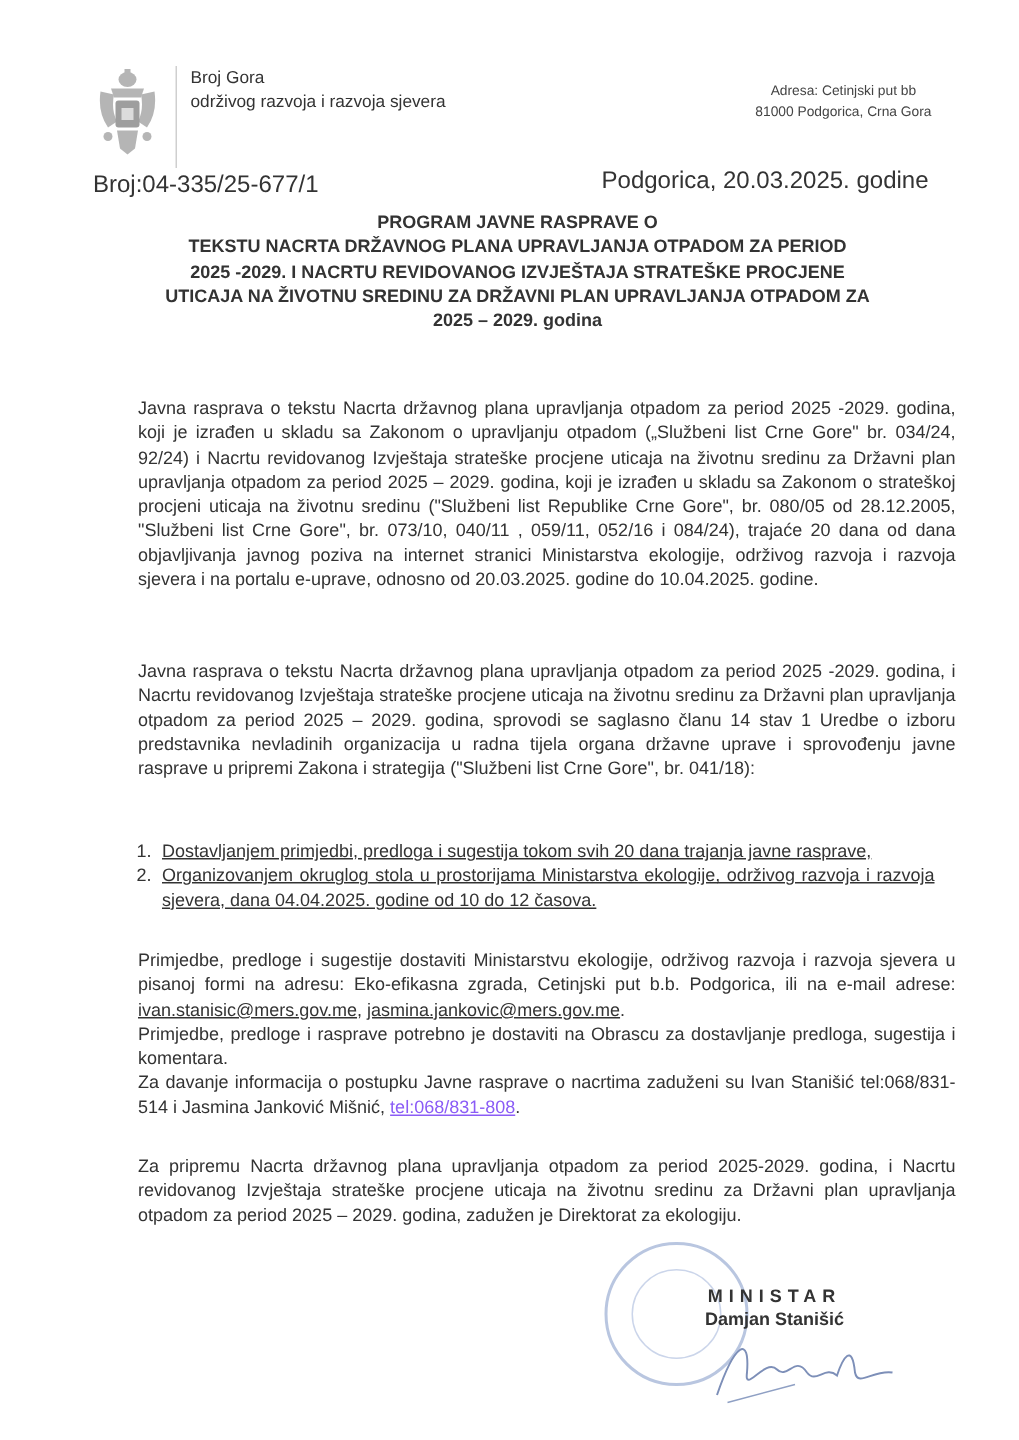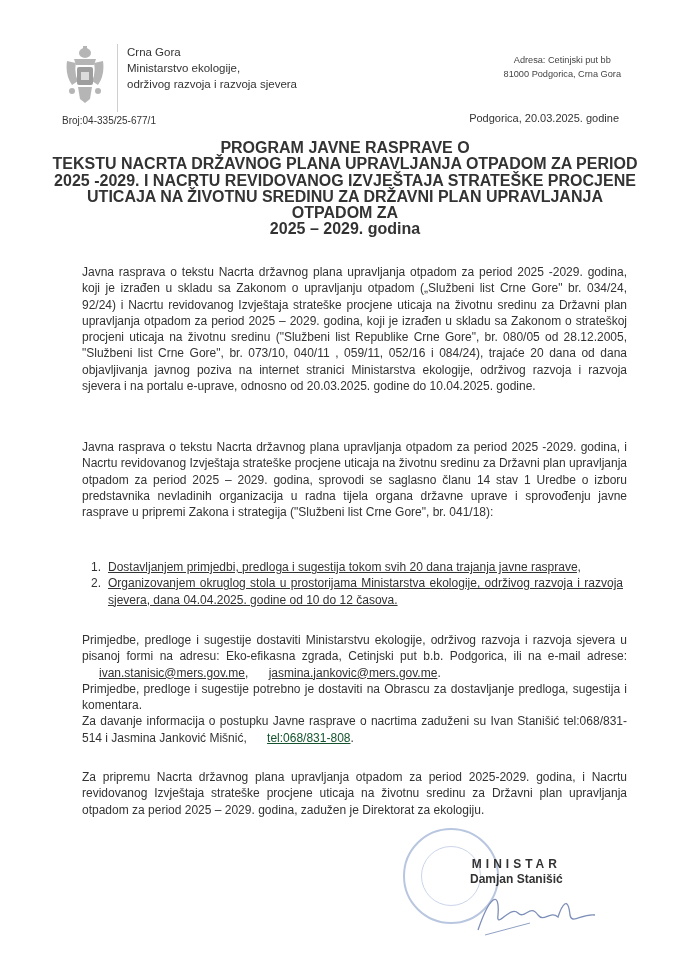--- a/index.html
+++ b/index.html
@@ -5,39 +5,39 @@
   html, body { margin: 0; padding: 0; }
   body {
     width: 679px; height: 960px; background: #ffffff; position: relative; overflow: hidden;
     font-family: "Liberation Sans", sans-serif; color: #2a2a2a;
   }
   .abs { position: absolute; }
   .crest { left: 62px; top: 45px; width: 46px; height: 60px; }
   .vline { left: 117px; top: 44px; width: 1px; height: 68px; background: #cfcfcf; }
   .org { left: 127px; top: 44px; font-size: 11.5px; line-height: 16px; color: #333; }
   .addr { right: 58px; top: 53px; text-align: center; font-size: 9.2px; line-height: 14px; color: #444; }
-  .broj { left: 62px; top: 115px; font-size: 10px; color: #333; }
-  .place-date { right: 60px; top: 112px; font-size: 11px; color: #333; }
+  .broj { left: 62px; top: 115px; font-size: 16px; color: #333; }
+  .place-date { right: 60px; top: 112px; font-size: 16px; color: #333; }
   .title {
     left: 50px; width: 590px; top: 140px; text-align: center; font-weight: bold;
-    font-size: 16px; line-height: 16.3px; color: #333;
+    font-size: 12px; line-height: 16.3px; color: #333;
   }
   .body {
-    left: 82px; width: 545px; font-size: 12px; line-height: 16.3px; color: #333; text-align: justify;
+    left: 92px; width: 545px; font-size: 12px; line-height: 16.3px; color: #333; text-align: justify;
   }
   .p1 { top: 264px; }
   .p2 { top: 439px; }
   .list { top: 559px; left: 78px; width: 545px; font-size: 12px; line-height: 16.3px; color: #333; }
   .li { display: flex; text-align: justify; }
   .li .num { width: 30px; flex: 0 0 30px; text-align: right; padding-right: 7px; box-sizing: border-box; padding-left: 12px; }
   .li .txt { flex: 1; text-decoration: underline; }
   .p3 { top: 632px; }
   .p4 { top: 769px; }
-  .link { color: #333; text-decoration: underline; margin-left: 17px; }
-  .link.faint { color: #14532d; text-decoration: underline; }
+  .link { color: #333; text-decoration: underline; }
+  .link.faint { color: #8b5cf6; text-decoration: underline; }
   .stamp {
     left: 403px; top: 828px; width: 96px; height: 96px; border-radius: 50%;
     border: 2px solid #b9c6e0; box-sizing: border-box;
   }
   .stamp-inner {
     left: 421px; top: 846px; width: 60px; height: 60px; border-radius: 50%;
     border: 1px solid #cbd5ea; box-sizing: border-box;
   }
   .minister { left: 470px; top: 857px; text-align: center; font-weight: bold; font-size: 12px; line-height: 15px; color: #333; }
   .minister .role { letter-spacing: 4px; }
@@ -57,22 +57,21 @@
       <rect x="15" y="22" width="16" height="18" rx="2" fill="#8e8e8e"></rect>
       <path d="M16 42 L30 42 L28 54 L23 58 L18 54 Z"></path>
       <circle cx="10" cy="46" r="3"></circle>
       <circle cx="36" cy="46" r="3"></circle>
     </g>
     <rect x="19" y="27" width="8" height="8" fill="#dcdcdc"></rect>
   </svg>
 </div>
 <div class="abs vline"></div>
 <div class="abs org">
-  <div>Crna Gora</div>
-  <div>Ministarstvo ekologije,</div>
+  <div>Broj Gora</div>
   <div>održivog razvoja i razvoja sjevera</div>
 </div>
 <div class="abs addr">
   <div>Adresa: Cetinjski put bb</div>
   <div>81000 Podgorica, Crna Gora</div>
 </div>
 <div class="abs broj">Broj:04-335/25-677/1</div>
 <div class="abs place-date">Podgorica, 20.03.2025. godine</div>
 
 <div class="abs title">
@@ -92,21 +91,21 @@
     <span class="txt">Dostavljanjem primjedbi, predloga i sugestija tokom svih 20 dana trajanja javne rasprave,</span>
   </div>
   <div class="li">
     <span class="num">2.</span>
     <span class="txt">Organizovanjem okruglog stola u prostorijama Ministarstva ekologije, održivog razvoja i razvoja sjevera, dana 04.04.2025. godine od 10 do 12 časova.</span>
   </div>
 </div>
 
 <div class="abs body p3">
   <div><span>Primjedbe, predloge i sugestije dostaviti Ministarstvu ekologije, održivog razvoja i razvoja sjevera u pisanoj formi na adresu: Eko-efikasna zgrada, Cetinjski put b.b. Podgorica, ili na e-mail adrese: </span><a class="link">ivan.stanisic@mers.gov.me</a><span>, </span><a class="link">jasmina.jankovic@mers.gov.me</a><span>.</span></div>
-  <div>Primjedbe, predloge i sugestije potrebno je dostaviti na Obrascu za dostavljanje predloga, sugestija i komentara.</div>
+  <div>Primjedbe, predloge i rasprave potrebno je dostaviti na Obrascu za dostavljanje predloga, sugestija i komentara.</div>
   <div><span>Za davanje informacija o postupku Javne rasprave o nacrtima zaduženi su Ivan Stanišić tel:068/831-514 i Jasmina Janković Mišnić, </span><a class="link faint">tel:068/831-808</a><span>.</span></div>
 </div>
 
 <div class="abs body p4">Za pripremu Nacrta državnog plana upravljanja otpadom za period 2025-2029. godina, i Nacrtu revidovanog Izvještaja strateške procjene uticaja na životnu sredinu za Državni plan upravljanja otpadom za period 2025 – 2029. godina, zadužen je Direktorat za ekologiju.</div>
 
 <div class="abs stamp"></div>
 <div class="abs stamp-inner"></div>
 <div class="abs minister">
   <div class="role">MINISTAR</div>
   <div>Damjan Stanišić</div>

